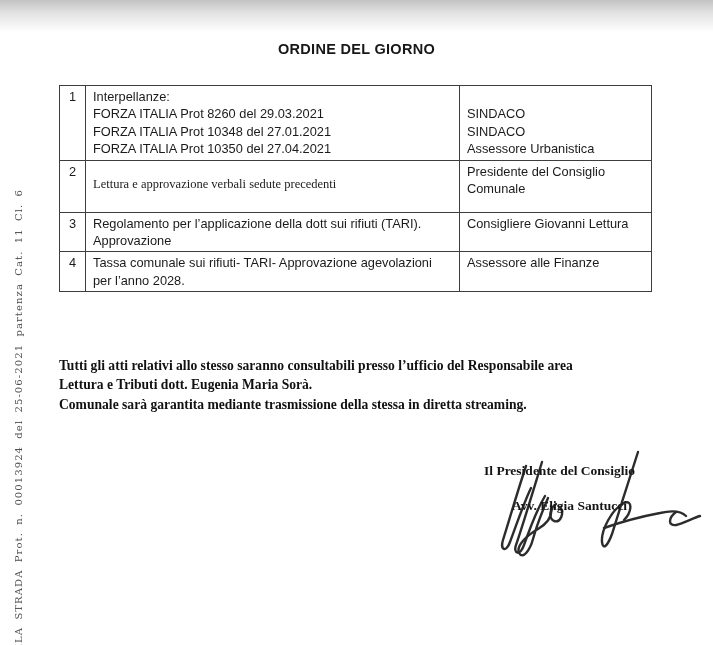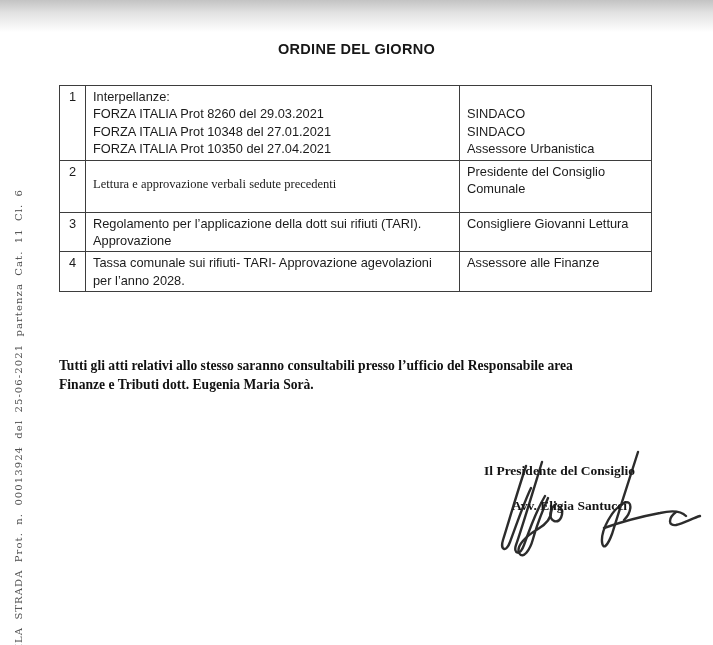--- a/index.html
+++ b/index.html
@@ -100,21 +100,22 @@
       <tr style="height:39px">
         <td class="num">4</td>
         <td>Tassa comunale sui rifiuti- TARI- Approvazione agevolazioni per l’anno 2028.</td>
         <td>Assessore alle Finanze</td>
       </tr>
     </tbody>
   </table>
 
   <div class="notes">
     <div>Tutti gli atti relativi allo stesso saranno consultabili presso l’ufficio del Responsabile area</div>
-    <div>Finanze e Tributi dott. Eugenia Maria Sorà.</div>
+    <div>Lettura e Tributi dott. Eugenia Maria Sorà.</div>
+    <div>Comunale sarà garantita mediante trasmissione della stessa in diretta streaming.</div>
   </div>
 
   <div class="sig-role">Il Presidente del Consiglio</div>
   <div class="sig-name">Avv. Eligia Santucci</div>
 
   <svg class="sig-svg" width="212" height="112" viewBox="0 0 212 112">
     <g fill="none" stroke="#1b1b1b" stroke-width="2.4" stroke-linecap="round" opacity="0.92">
       <path d="M34 20 C26 44 16 78 11 94 C8 104 14 107 18 96 C25 77 33 54 39 42"></path>
       <path d="M50 16 C42 42 30 82 24 99 C21 108 28 110 32 99 C38 82 47 60 53 50"></path>
       <path d="M56 52 C50 66 44 82 41 93 C38 104 31 114 27 107 C24 100 34 90 46 83 C56 77 61 69 59 60"></path>

